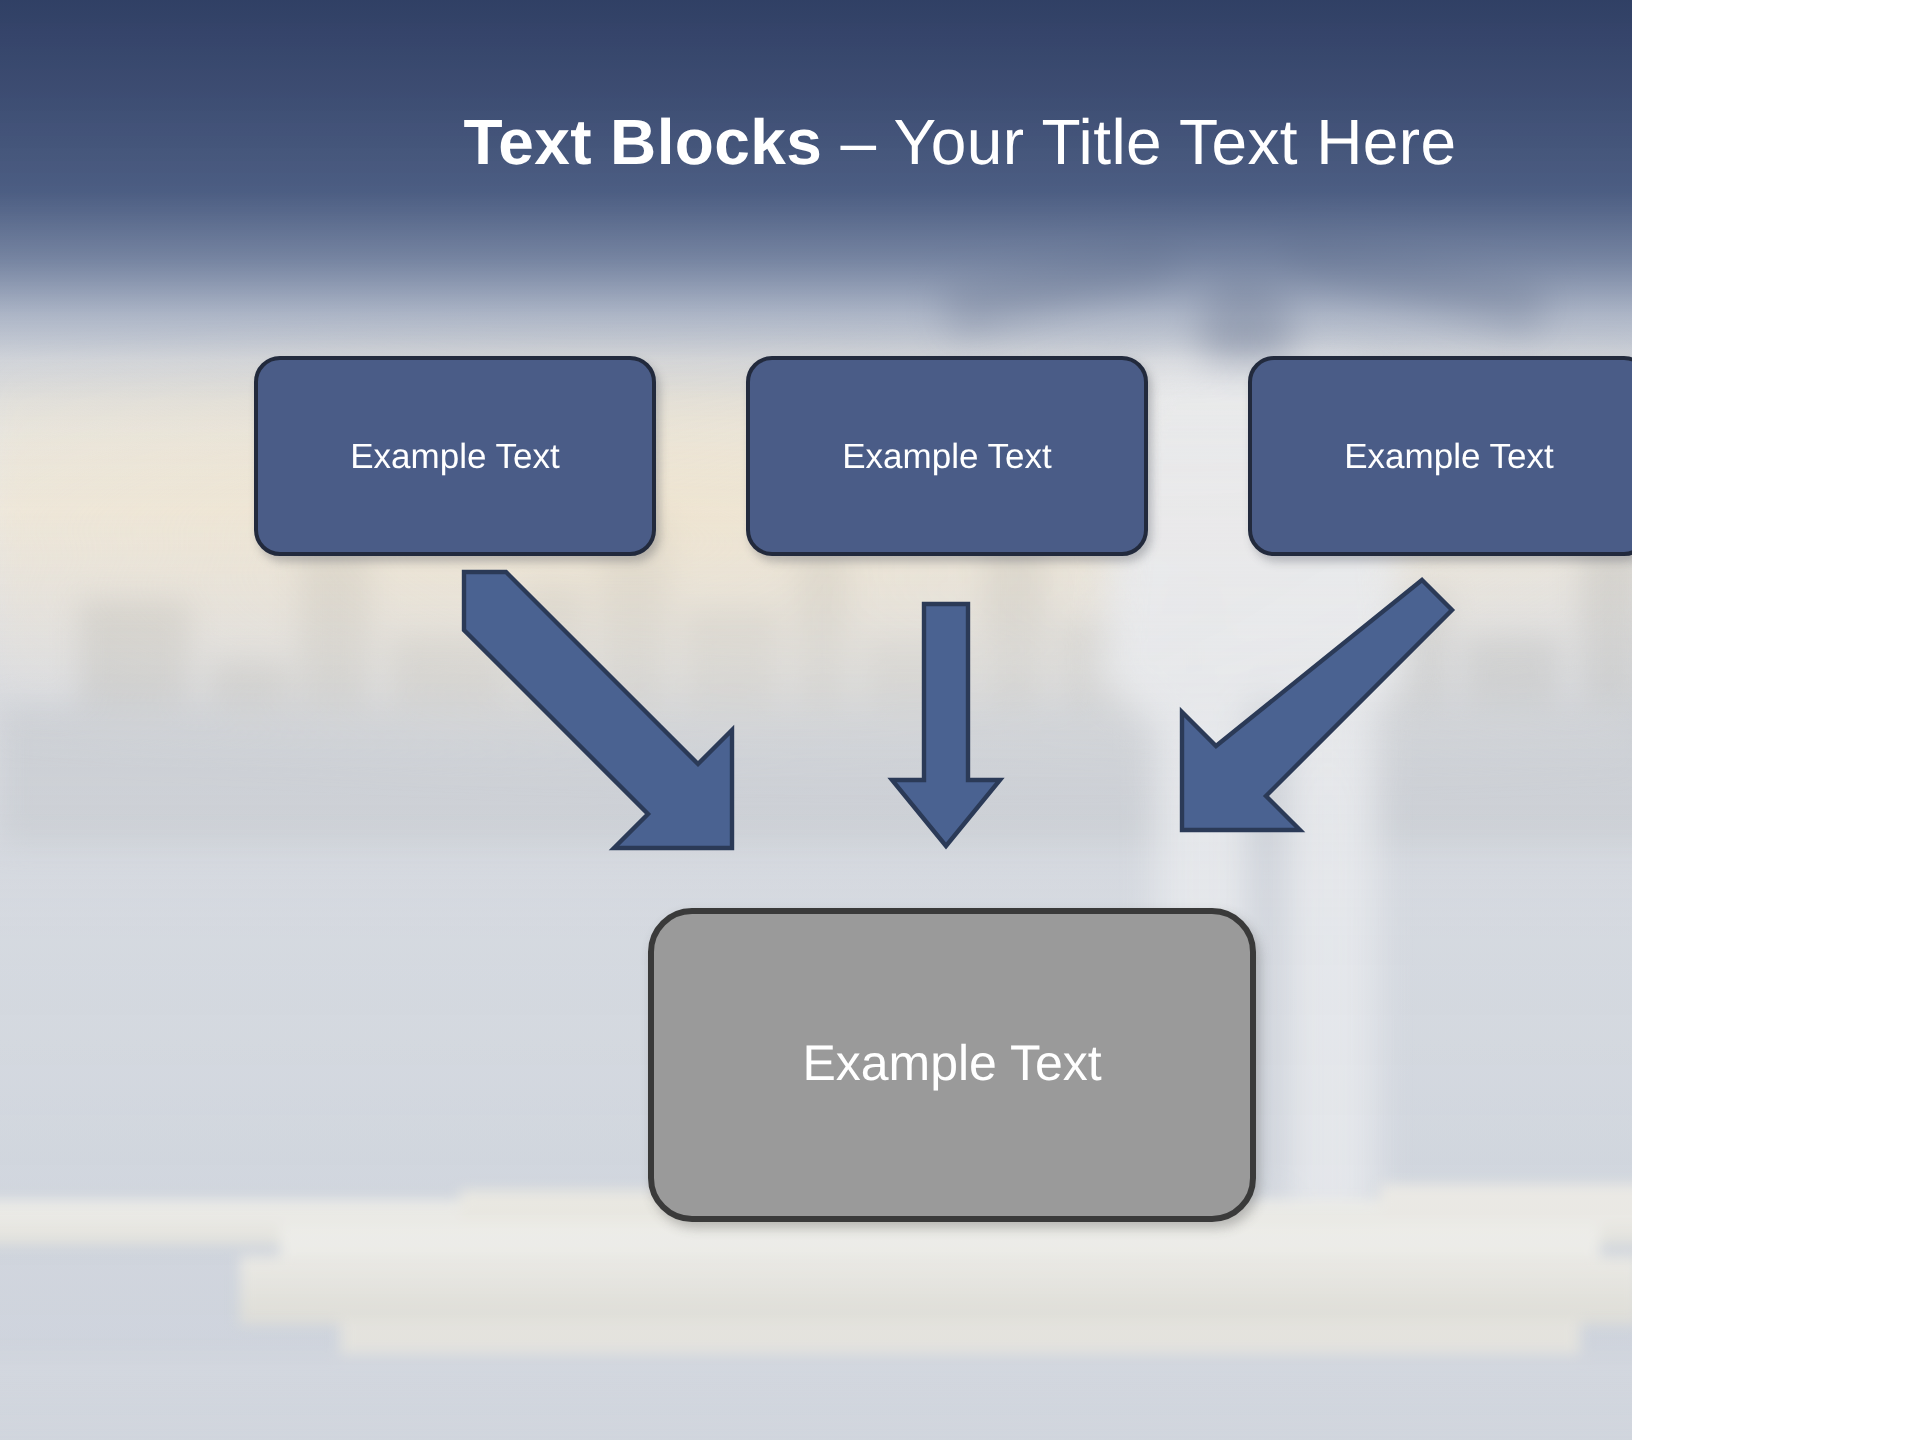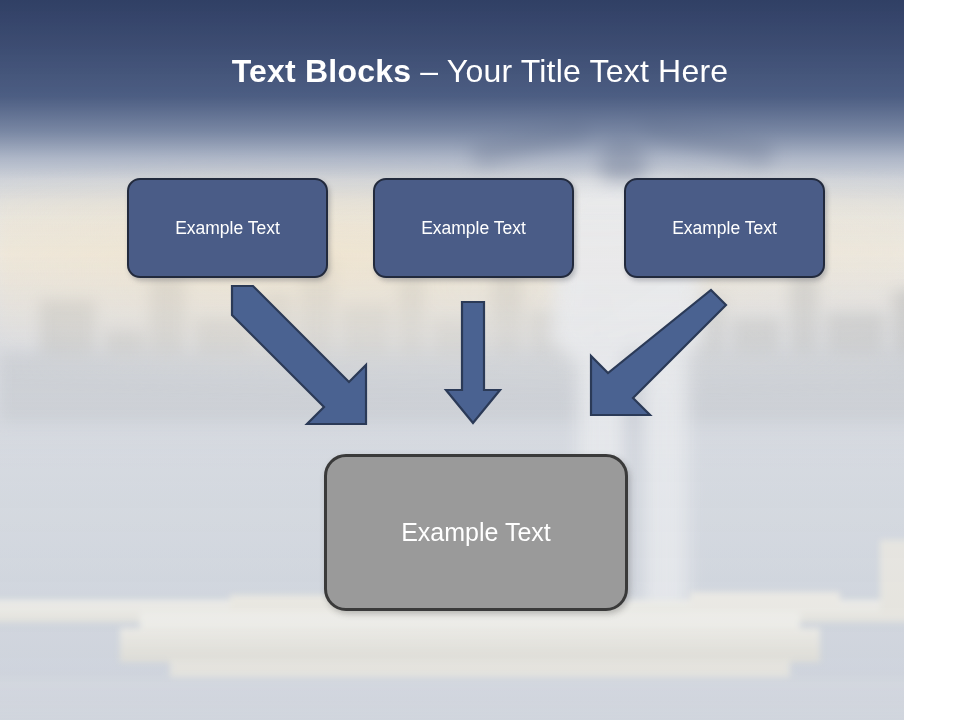--- a/index.html
+++ b/index.html
@@ -2,21 +2,21 @@
 <html><head>
 <meta charset="utf-8">
 <style>
   html, body {
     margin: 0;
     padding: 0;
     background: #ffffff;
   }
   #slide {
     position: relative;
-    width: 904px;
+    width: 816px;
     height: 720px;
     overflow: hidden;
     font-family: "Liberation Sans", sans-serif;
     background: #ec4899;
   }
 
   
   .bg-layer {
     position: absolute;
     inset: 0;

